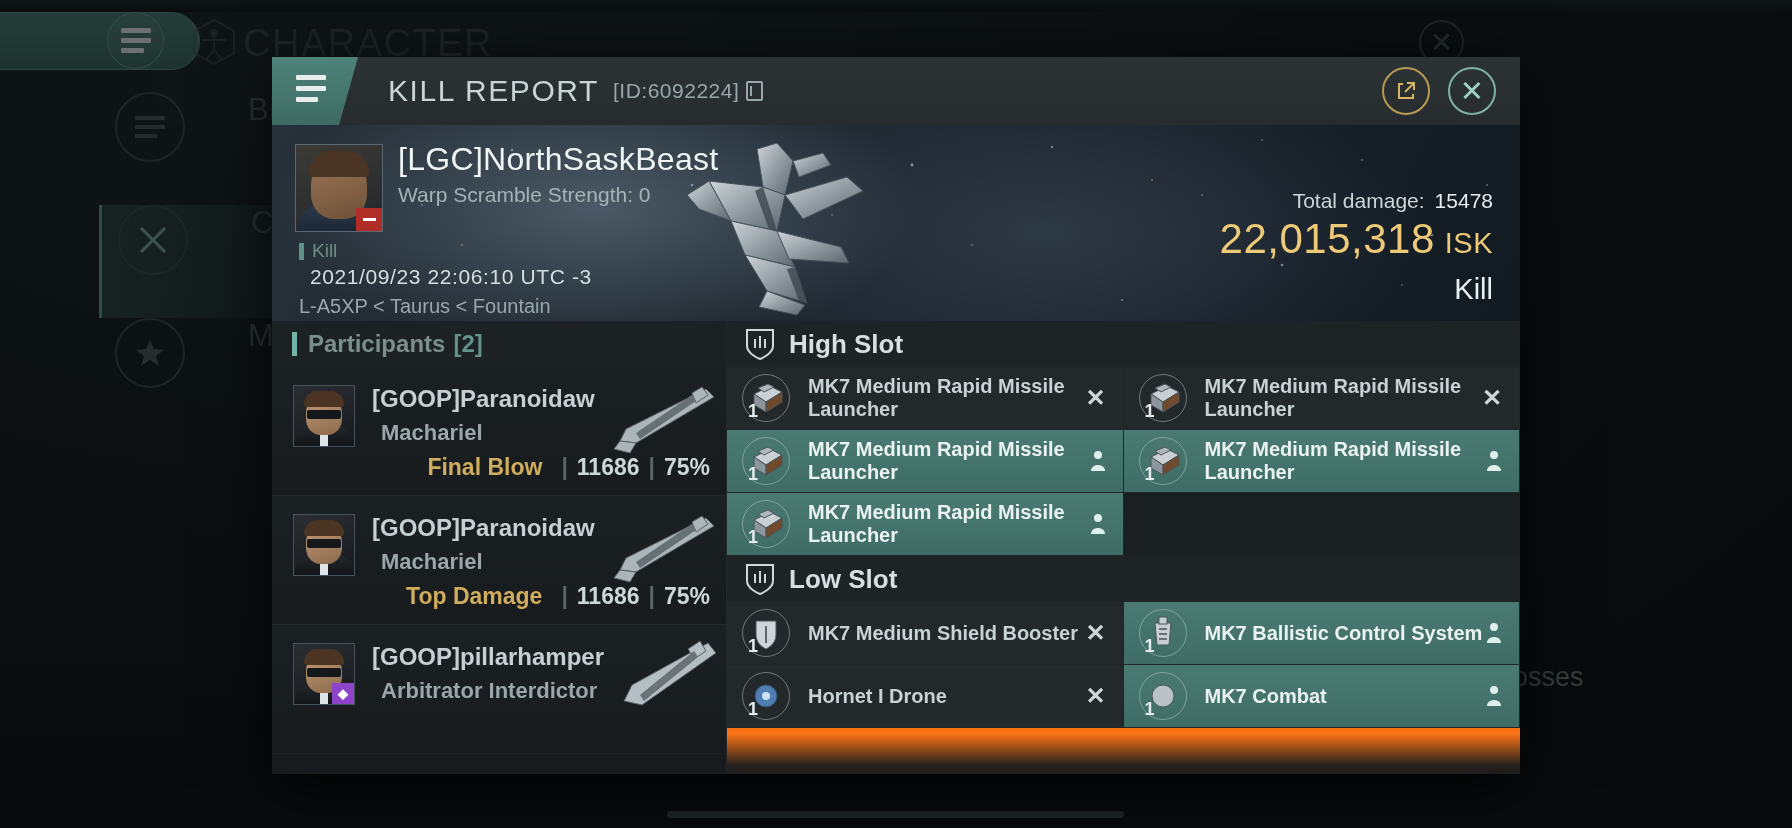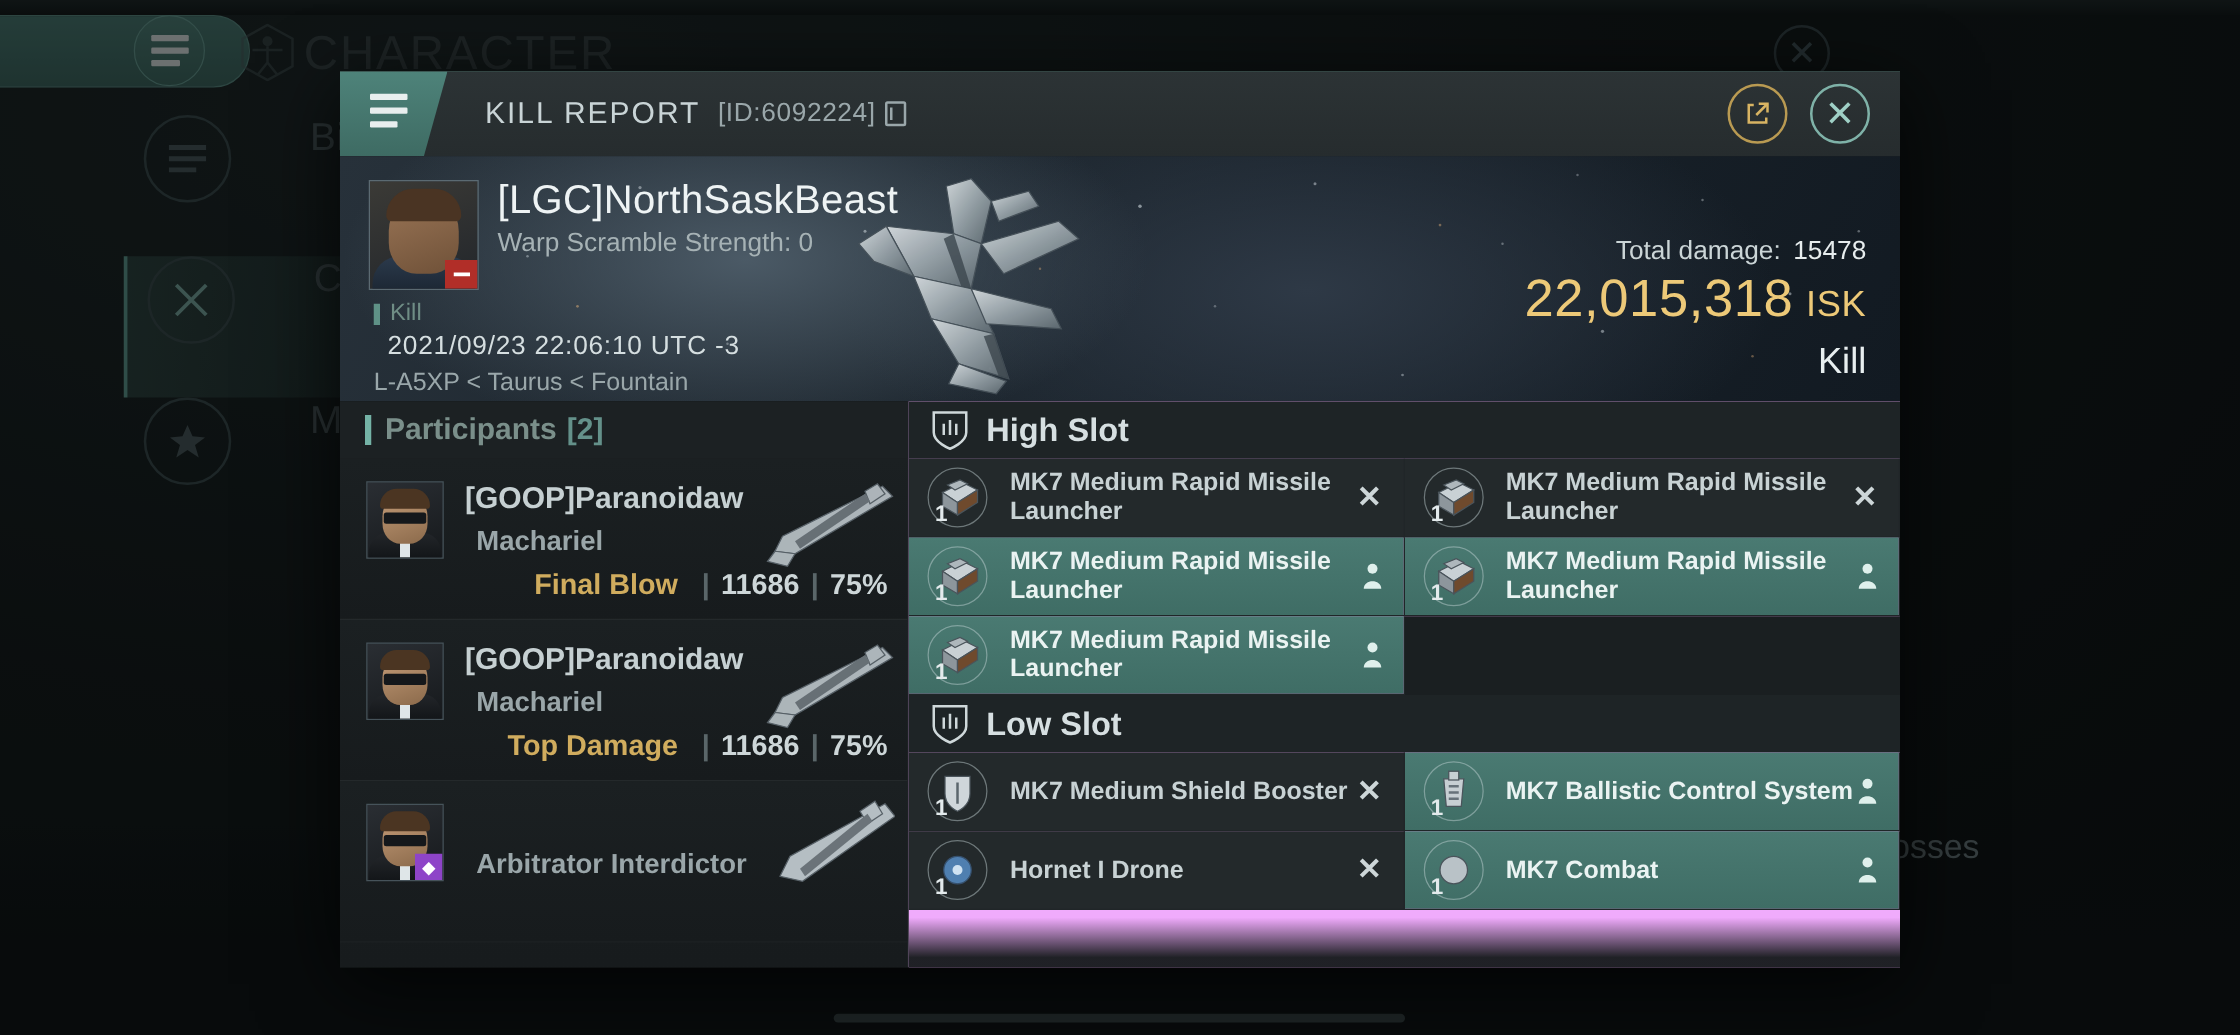--- a/index.html
+++ b/index.html
@@ -121,21 +121,21 @@
   .tb-burger-wrap {
     position: relative; width: 86px; height: 68px; flex: none;
     background: linear-gradient(180deg, #4e837a 0%, #3e6b63 100%);
     clip-path: polygon(0 0, 100% 0, 78% 100%, 0 100%);
     display: flex; align-items: center; justify-content: center;
   }
   .tb-burger-wrap .burger-lines { margin-left: -8px; }
   .tb-burger-wrap .burger-lines i { height: 5px; margin-bottom: 6px; }
   .tb-burger-wrap .burger-lines i:nth-child(3) { width: 22px; }
   .tb-title {
-    margin-left: 30px; font-size: 24px; letter-spacing: 1.6px;
+    margin-left: 30px; font-size: 30px; letter-spacing: 1.6px;
     color: #c9d4d6; font-weight: 400;
   }
   .tb-id {
     margin-left: 14px; font-size: 21px; color: #9aa7aa; letter-spacing: .5px;
   }
   .tb-copy {
     margin-left: 7px; width: 17px; height: 20px;
     border: 2px solid #9aa7aa; border-radius: 2px; position: relative;
   }
   .tb-copy::after {
@@ -303,21 +303,21 @@
     position: absolute; right: 16px; bottom: 14px;
     font-size: 23px; color: #cdd6d8; white-space: nowrap;
   }
   .p-stats .tag { color: #d0ac5e; margin-right: 10px; }
   .p-stats .sep { color: #5a6669; margin: 0 9px; }
   .p-shipimg {
     position: absolute; right: 10px; top: 14px; width: 120px; height: 76px;
     opacity: .92;
   }
 
-  .right-pane { flex: 1; background: #f0abfc; position: relative; overflow: hidden; }
+  .right-pane { flex: 1; background: #f97316; position: relative; overflow: hidden; }
   .slot-head {
     height: 46px; display: flex; align-items: center; padding-left: 18px;
     background: #1e2426; gap: 14px;
   }
   .slot-head .lbl { font-size: 26px; color: #d6dfe1; }
   .shield-ico { width: 30px; height: 34px; flex: none; }
 
   .mod-grid { display: flex; flex-wrap: wrap; }
   .mod {
     width: 50%; height: 63px; display: flex; align-items: center;
@@ -595,20 +595,21 @@
 
         <div class="p-row">
           <div class="p-av">
             <div class="suit"></div>
               <div class="tie"></div>
             <div class="head"></div>
               <div class="hair"></div>
               <div class="glass"></div>
             <div class="p-badge purple">◆</div>
           </div>
+          <div class="p-name">[GOOP]pillarhamper</div>
           <div class="p-ship">Arbitrator Interdictor</div>
           <svg class="p-shipimg" viewBox="0 0 120 76">
             <g fill="#c3ccd1" stroke="#5c666d" stroke-width="1">
               <polygon points="112,4 120,14 46,66 28,62 36,46"></polygon>
               <polygon points="92,10 104,2 110,12 98,20"></polygon>
             </g>
             <polygon points="102,18 48,62 44,56 98,12" fill="#727b81"></polygon>
           </svg>
         </div>
 

